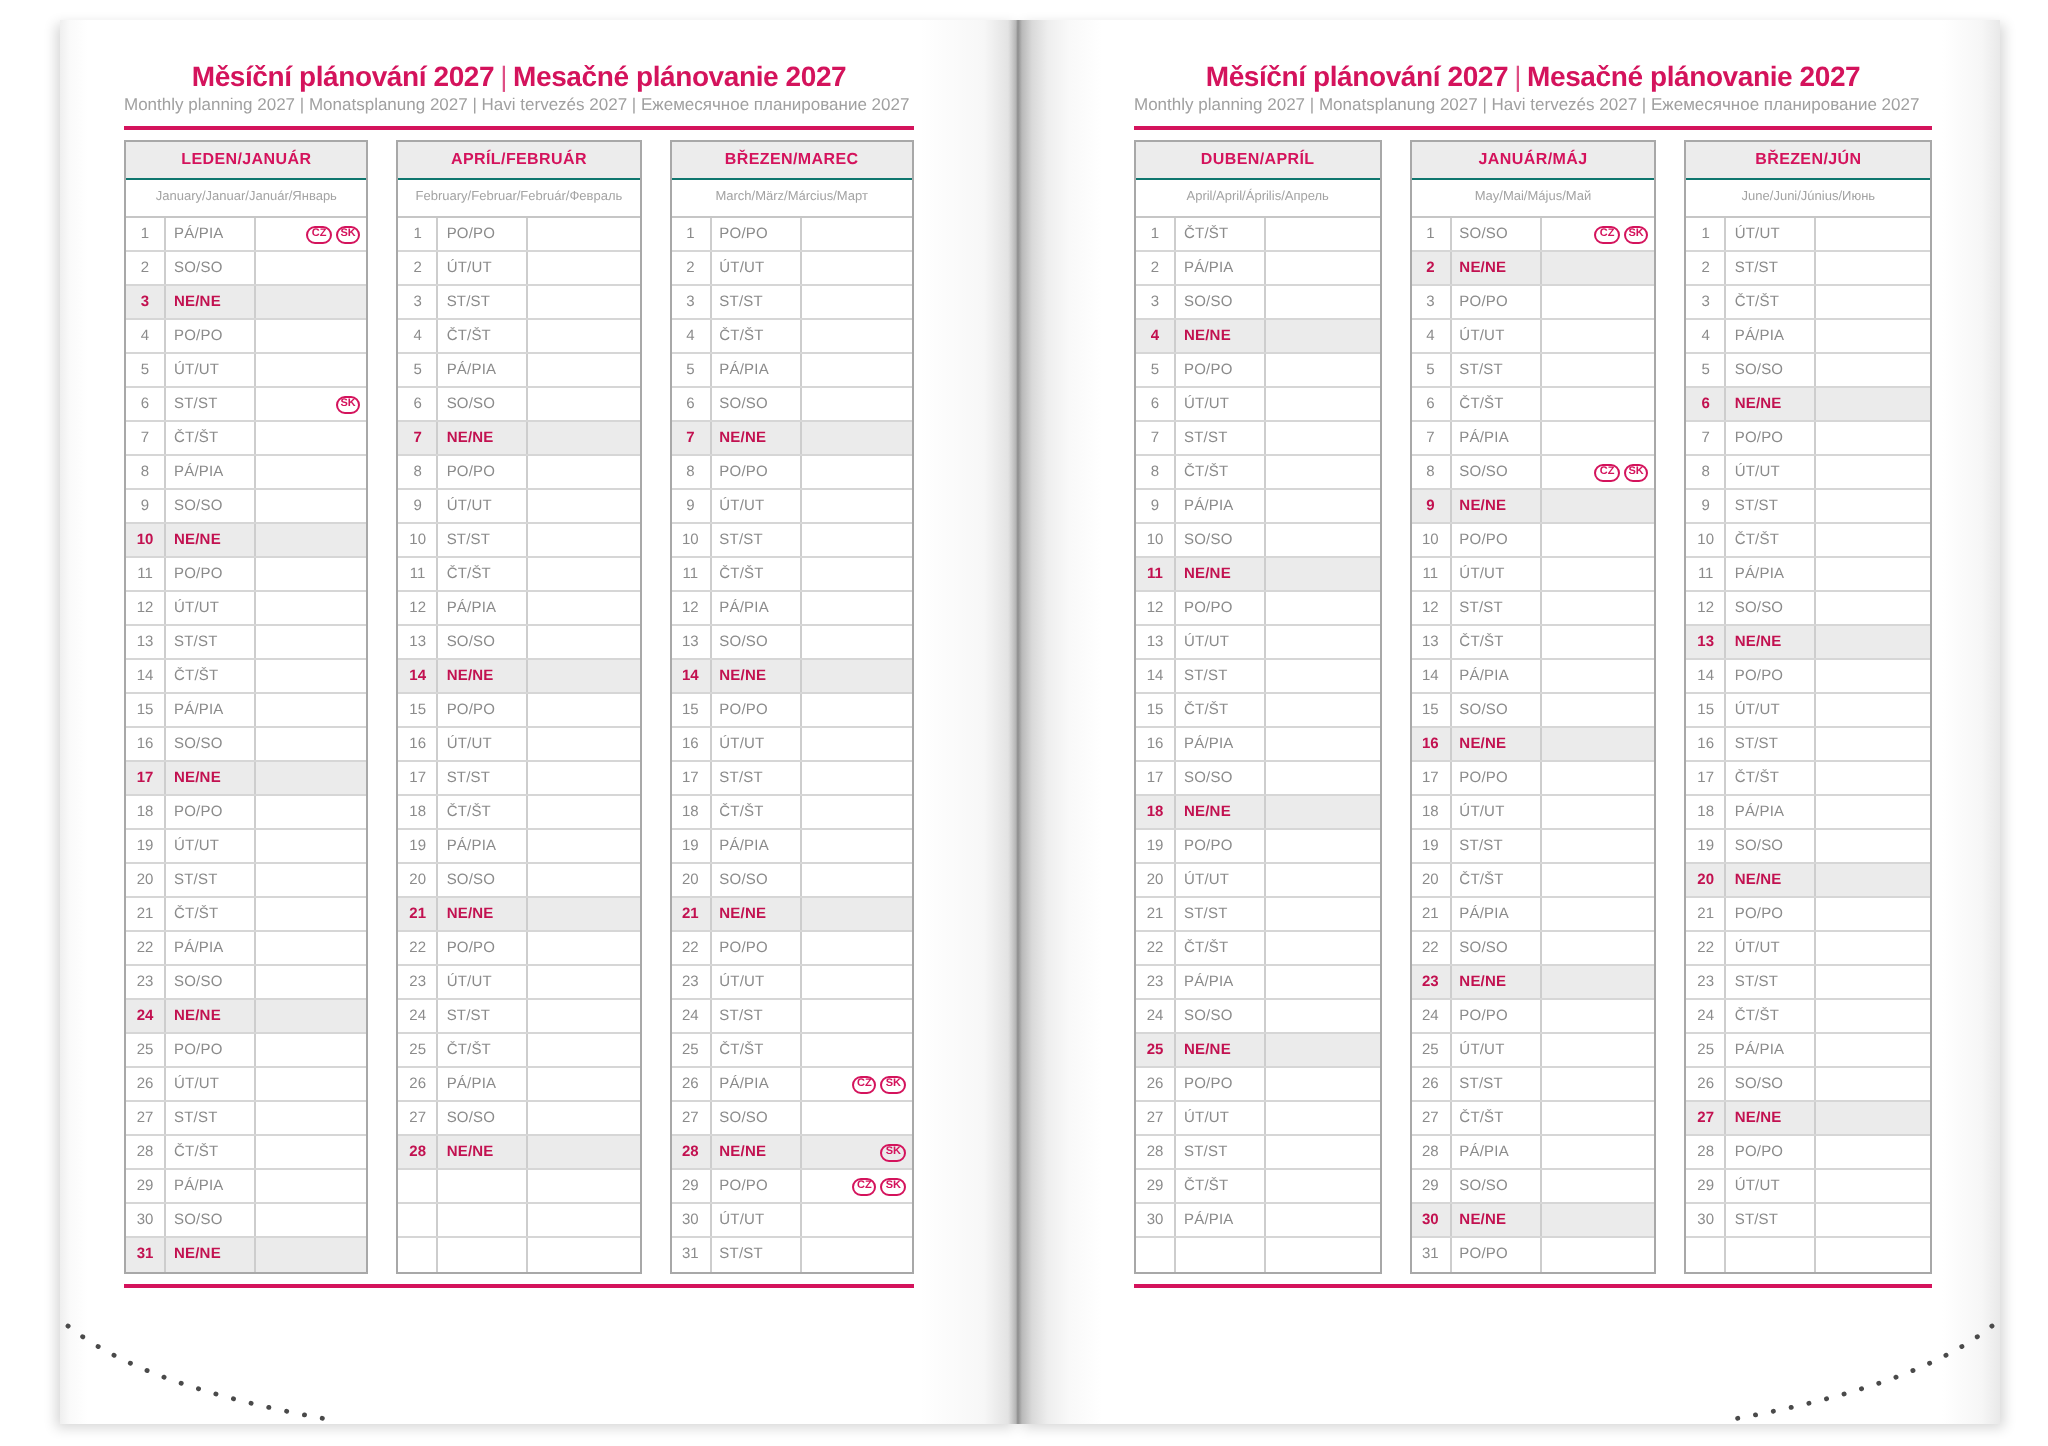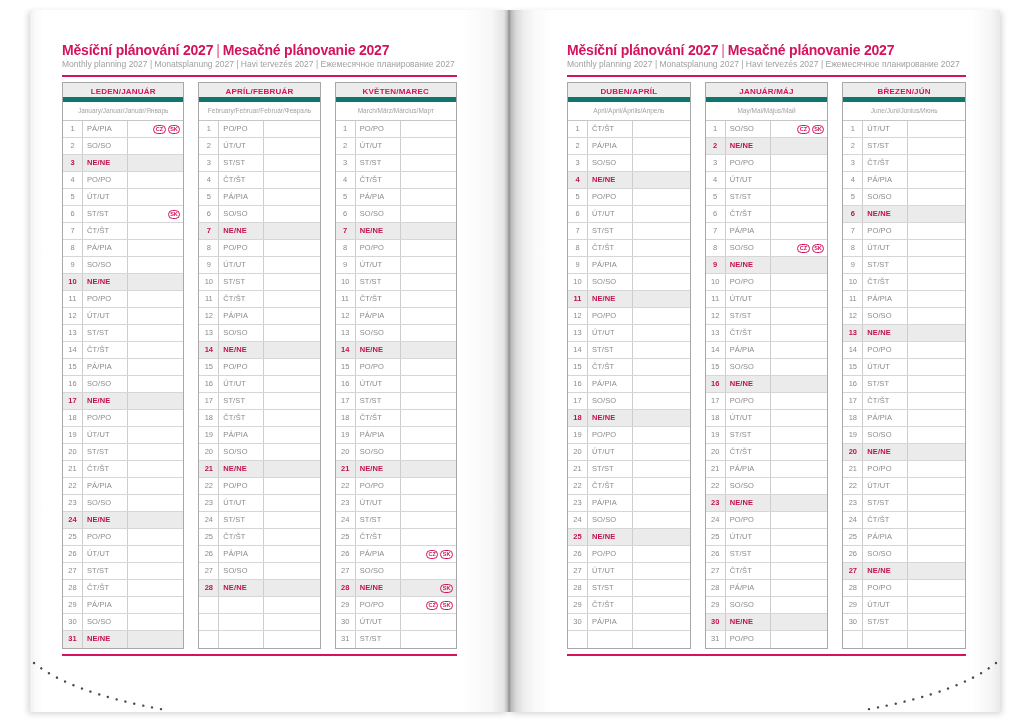--- a/index.html
+++ b/index.html
@@ -8,29 +8,29 @@
   .page{position:absolute;top:10px;height:702px;}
   .page-left{left:30px;width:479px;
     background:linear-gradient(to right,#efefef 0px,#fafafa 5px,#ffffff 14px,#ffffff 430px,#f7f7f7 462px,#e3e3e3 474px,#b9b9b9 478px,#8e8e8e 479px);
     box-shadow:-2px 2px 6px rgba(0,0,0,0.16);}
   .page-right{left:509px;width:491px;
     background:linear-gradient(to right,#8e8e8e 0px,#b9b9b9 2px,#d9d9d9 7px,#eeeeee 15px,#f9f9f9 26px,#ffffff 42px,#ffffff 462px,#f6f6f6 482px,#e9e9e9 491px);
     box-shadow:2px 2px 6px rgba(0,0,0,0.16);}
   .content{position:relative;}
   .page-left .content{margin:0 52px 0 32px;}
   .page-right .content{margin:0 34px 0 58px;}
-  .ptitle{margin-top:32px;font-size:14px;font-weight:bold;color:var(--accent);
+  .ptitle{margin-top:20px;text-align:center;font-size:14px;font-weight:bold;color:var(--accent);
     line-height:16px;letter-spacing:-0.2px;white-space:nowrap;}
   .ptitle .sep{font-weight:normal;opacity:.75;padding:0 3px;}
   .psub{text-align:left;font-size:8.5px;color:#a0a0a0;line-height:12px;white-space:nowrap;}
   .rule{height:2px;background:var(--accent);margin-top:5px;}
   .rule-bottom{margin-top:5px;}
   .months{display:flex;gap:14px;margin-top:5px;}
   .month{flex:1;border:1px solid #a8a8a8;background:#ffffff;box-sizing:border-box;}
-  .m-head{height:19px;line-height:18px;background:var(--header-bg);border-bottom:5px solid #0f766e;
+  .m-head{height:19px;line-height:18px;background:var(--header-bg);border-bottom:1px solid #0f766e;
     text-align:center;font-size:8px;font-weight:bold;color:var(--accent);letter-spacing:0.2px;box-sizing:border-box;}
   .m-sub{height:19px;line-height:18px;background:#ffffff;border-bottom:1px solid #c6c6c6;
     text-align:center;font-size:6.5px;color:#a3a3a3;box-sizing:border-box;}
   .row{display:flex;height:17px;line-height:16px;border-bottom:1px solid #d6d6d6;box-sizing:border-box;
     font-size:7.5px;color:#8b8b8b;}
   .row:last-child{border-bottom:none;}
   .c-num{width:20px;text-align:center;border-right:1px solid #cdcdcd;box-sizing:border-box;flex:none;}
   .c-day{width:45px;padding-left:4px;border-right:1px solid #cdcdcd;box-sizing:border-box;flex:none;
     letter-spacing:0.1px;}
   .c-note{flex:1;text-align:right;padding-right:3px;}
@@ -372,21 +372,21 @@
               </div>
               <div class="row">
                 <span class="c-num"></span>
                 <span class="c-day"></span>
                 <span class="c-note"></span>
               </div>
             </div>
   </div>
 
   <div class="month">
-    <div class="m-head"><span>KVĚTEN/MAREC</span></div>
+    <div class="m-head"><span>BŘEZEN/MAREC</span></div>
     <div class="m-sub">March/März/Március/Март</div>
     <div class="m-body">
               <div class="row">
                 <span class="c-num">1</span>
                 <span class="c-day">PO/PO</span>
                 <span class="c-note"></span>
               </div>
               <div class="row">
                 <span class="c-num">2</span>
                 <span class="c-day">ÚT/UT</span>

